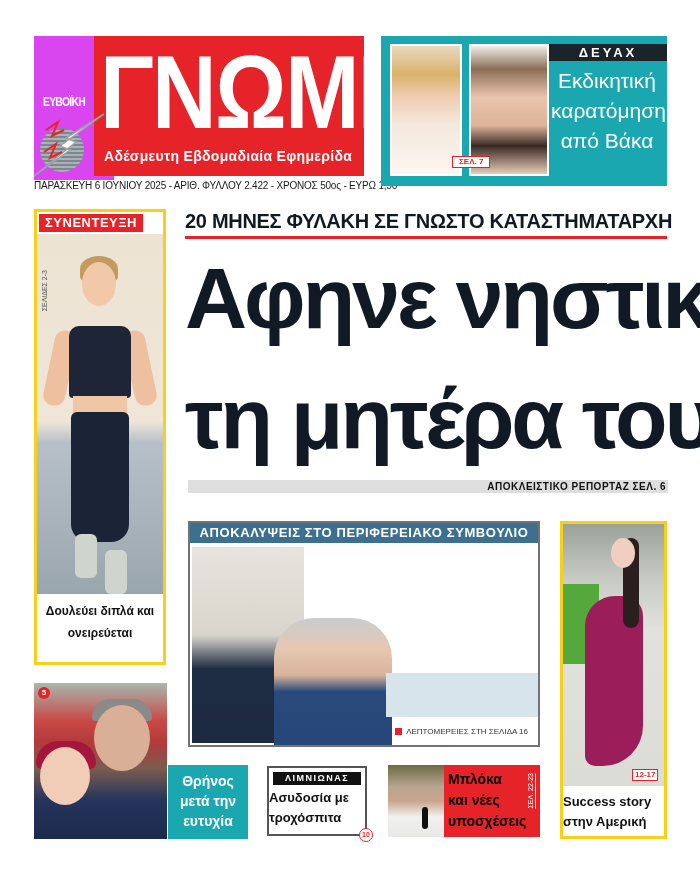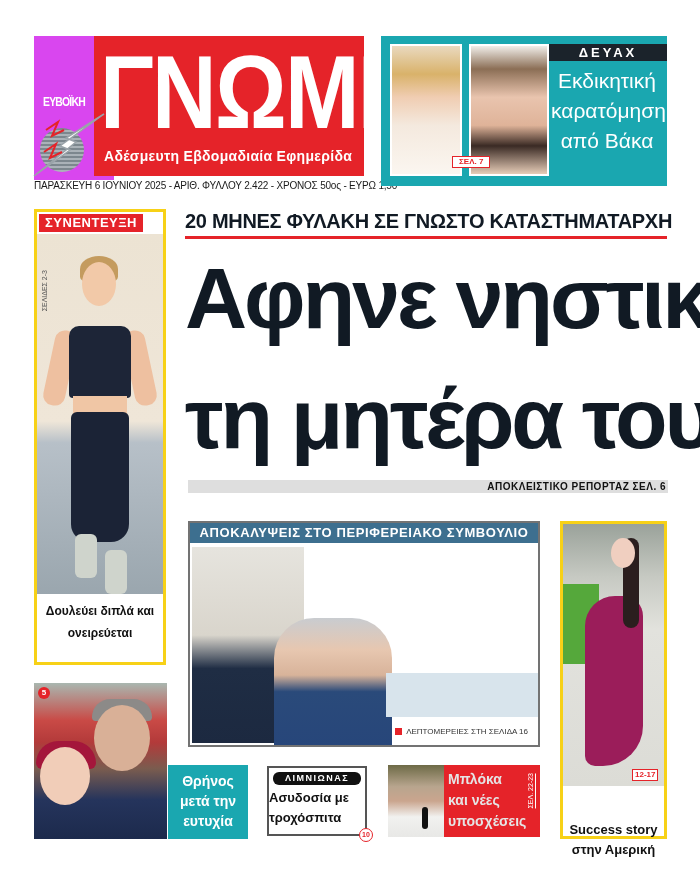--- a/index.html
+++ b/index.html
@@ -70,45 +70,45 @@
 
   
   #success { left: 560px; top: 521px; width: 107px; height: 318px; border: 3px solid #f7d117; background: #fff; }
   #success .photo { position: absolute; left: 0; top: 0; width: 101px; height: 262px;
      background: linear-gradient(180deg, #9aa29a 0%, #c6c9c2 20%, #e2e2dd 40%, #dcdcd6 100%); overflow: hidden; }
   #success .grass { position: absolute; left: 0; top: 60px; width: 36px; height: 80px; background: #55a83b; }
   #success .dress { position: absolute; left: 22px; top: 72px; width: 58px; height: 170px; background: #9b1d5a; border-radius: 30px 20px 40px 10px; }
   #success .head { position: absolute; left: 48px; top: 14px; width: 24px; height: 30px; background: #f0cfc0; border-radius: 50%; }
   #success .hair { position: absolute; left: 60px; top: 14px; width: 16px; height: 90px; background: #2b1e1e; border-radius: 8px; }
   #success .sel { position: absolute; left: 69px; top: 245px; font-size: 8px; font-weight: bold; color: #e52329; background: #fff; border: 1px solid #e52329; padding: 0 2px; line-height: 10px; }
-  #success .caption { position: absolute; left: 0; top: 268px; width: 101px; text-align: center; font-weight: bold; font-size: 13px; line-height: 20px; color: #111; margin-top: 28px; }
+  #success .caption { position: absolute; left: 0; top: 268px; width: 101px; text-align: left; font-weight: bold; font-size: 13px; line-height: 20px; color: #111; }
 
   
   #lottery-photo { left: 34px; top: 683px; width: 133px; height: 156px;
      background: linear-gradient(180deg, #a9b7b0 0%, #c94a46 24%, #b33a3a 38%, #7a5c4f 55%, #25345c 75%, #1c2a4c 100%); overflow: hidden; }
   #lottery-photo .face-a { position: absolute; left: 60px; top: 22px; width: 56px; height: 66px; border-radius: 50%; background: #d9b097; }
   #lottery-photo .hair-a { position: absolute; left: 58px; top: 16px; width: 60px; height: 22px; border-radius: 30px 30px 6px 6px; background: #8c8a88; }
   #lottery-photo .face-b { position: absolute; left: 6px; top: 64px; width: 50px; height: 58px; border-radius: 50%; background: #f1cdb8; }
   #lottery-photo .hair-b { position: absolute; left: 2px; top: 58px; width: 60px; height: 28px; border-radius: 30px 30px 8px 8px; background: #a4163b; }
   #lottery-photo .num { position: absolute; left: 4px; top: 4px; width: 12px; height: 12px; border-radius: 50%; background: #e52329; color: #fff; font-size: 8px; font-weight: bold; text-align: center; line-height: 12px; }
   #lottery-box { left: 168px; top: 765px; width: 80px; height: 74px; background: #1aa7b0; }
   #lottery-box .headline { position: absolute; left: 0; top: 6px; width: 80px; text-align: center; color: #fff; font-weight: bold; font-size: 14px; line-height: 20px; }
 
   
   #limnionas { left: 267px; top: 766px; width: 100px; height: 70px; border: 2px solid #555; background: #fff; }
-  #limnionas .kicker { position: absolute; left: 4px; top: 4px; width: 88px; height: 13px; background: #111; color: #fff; font-weight: bold; font-size: 9px; letter-spacing: 1.5px; text-align: center; line-height: 13px; border-radius: 6px; }
+  #limnionas .kicker { position: absolute; left: 4px; top: 4px; width: 88px; height: 13px; background: #111; color: #fff; font-weight: bold; font-size: 9px; letter-spacing: 1.5px; text-align: center; line-height: 13px; }
   #limnionas .headline { position: absolute; left: 0; top: 20px; width: 96px; text-align: left; font-weight: bold; font-size: 13px; line-height: 20px; color: #111; }
   #limnionas .num { position: absolute; right: -8px; bottom: -8px; width: 14px; height: 14px; border-radius: 50%; background: #fff; border: 1px solid #e52329; color: #e52329; font-size: 7px; font-weight: bold; text-align: center; line-height: 12px; }
 
   
   #pm-photo { left: 388px; top: 765px; width: 56px; height: 72px;
      background: linear-gradient(180deg, #6d6a46 0%, #b8a58e 30%, #caa58e 50%, #f1f1ef 72%, #e8e8e6 100%); overflow: hidden; }
   #pm-photo .mic { position: absolute; left: 34px; top: 42px; width: 6px; height: 22px; background: #111; border-radius: 3px; }
   #pm-box { left: 444px; top: 765px; width: 96px; height: 72px; background: #e52329; }
-  #pm-box .headline { position: absolute; left: 4px; top: 4px; width: 76px; text-align: left; color: #e5e5e5; font-weight: bold; font-size: 14px; line-height: 21px; }
+  #pm-box .headline { position: absolute; left: 4px; top: 4px; width: 76px; text-align: left; color: #000000; font-weight: bold; font-size: 14px; line-height: 21px; }
   #pm-box .pages { position: absolute; right: 4px; top: 8px; color: #fff; font-size: 7px; writing-mode: vertical-rl; transform: rotate(180deg); border-left: 1px solid #fff; padding-left: 1px; }
 </style>
 </head>
 <body>
 
 <div class="abs" id="masthead-side">
   <div class="region">ΕΥΒΟΪΚΗ</div>
   <div class="emblem"></div>
 </div>
 <div class="abs" id="masthead-red">

